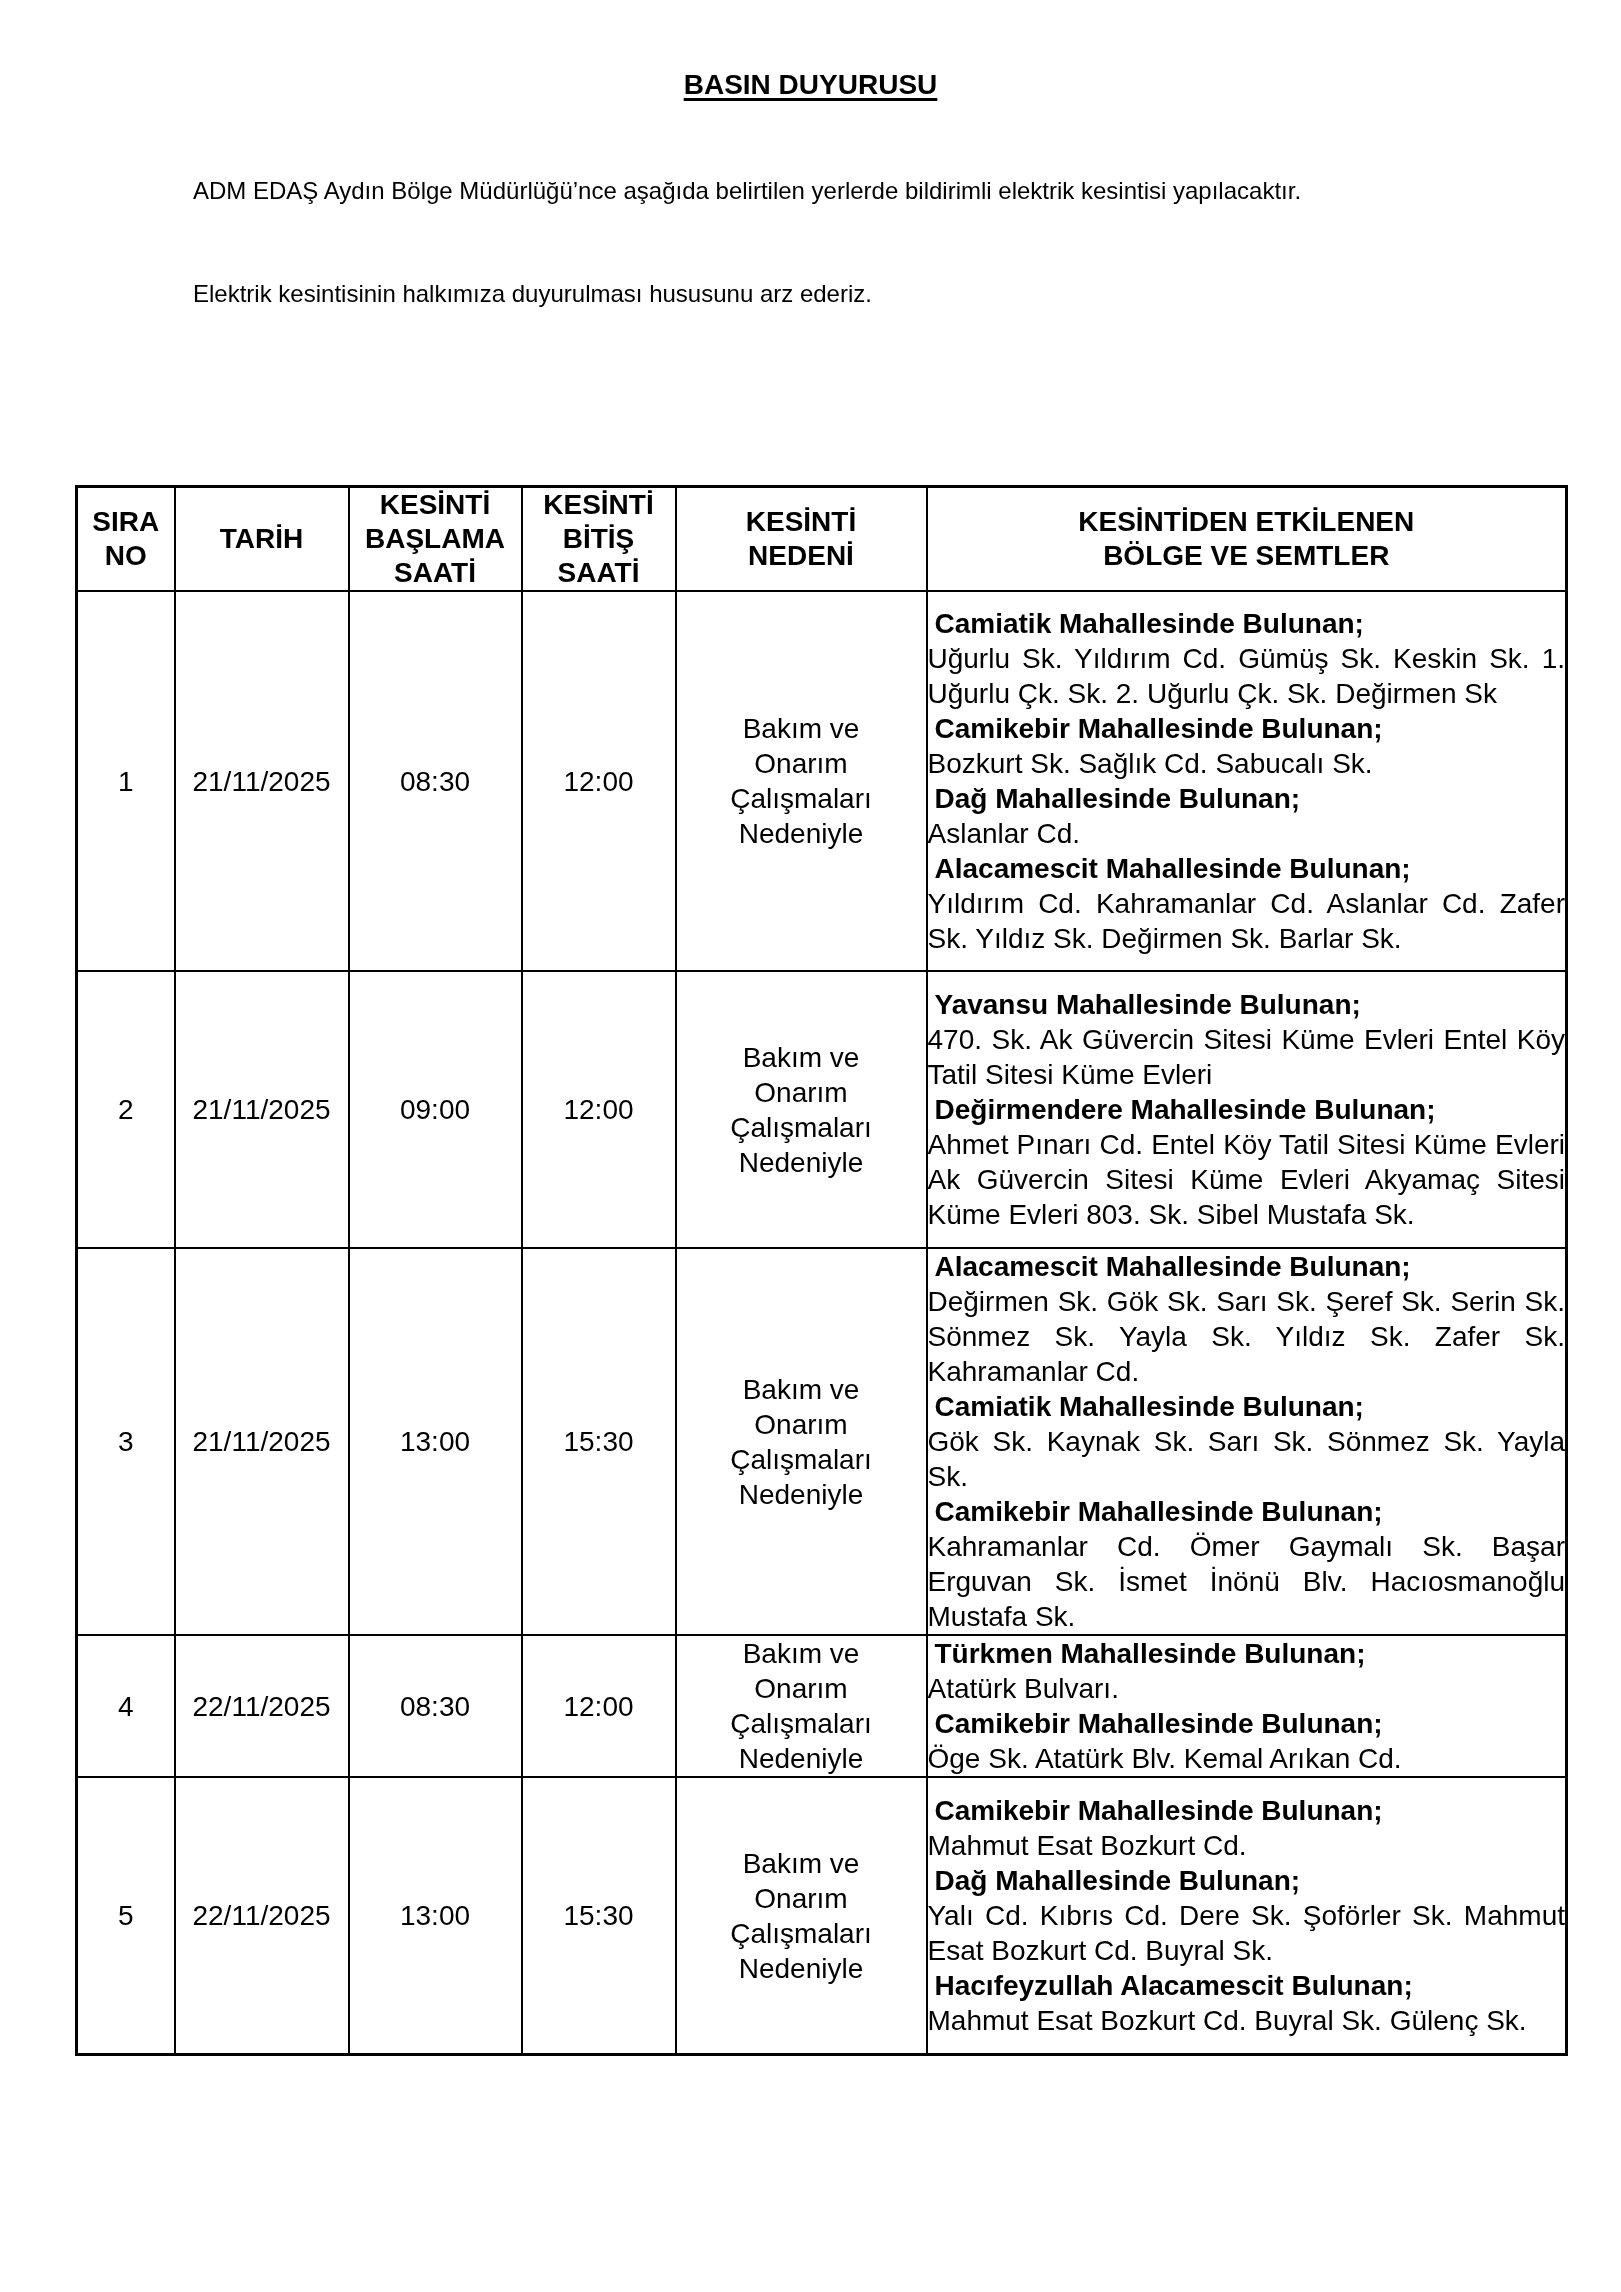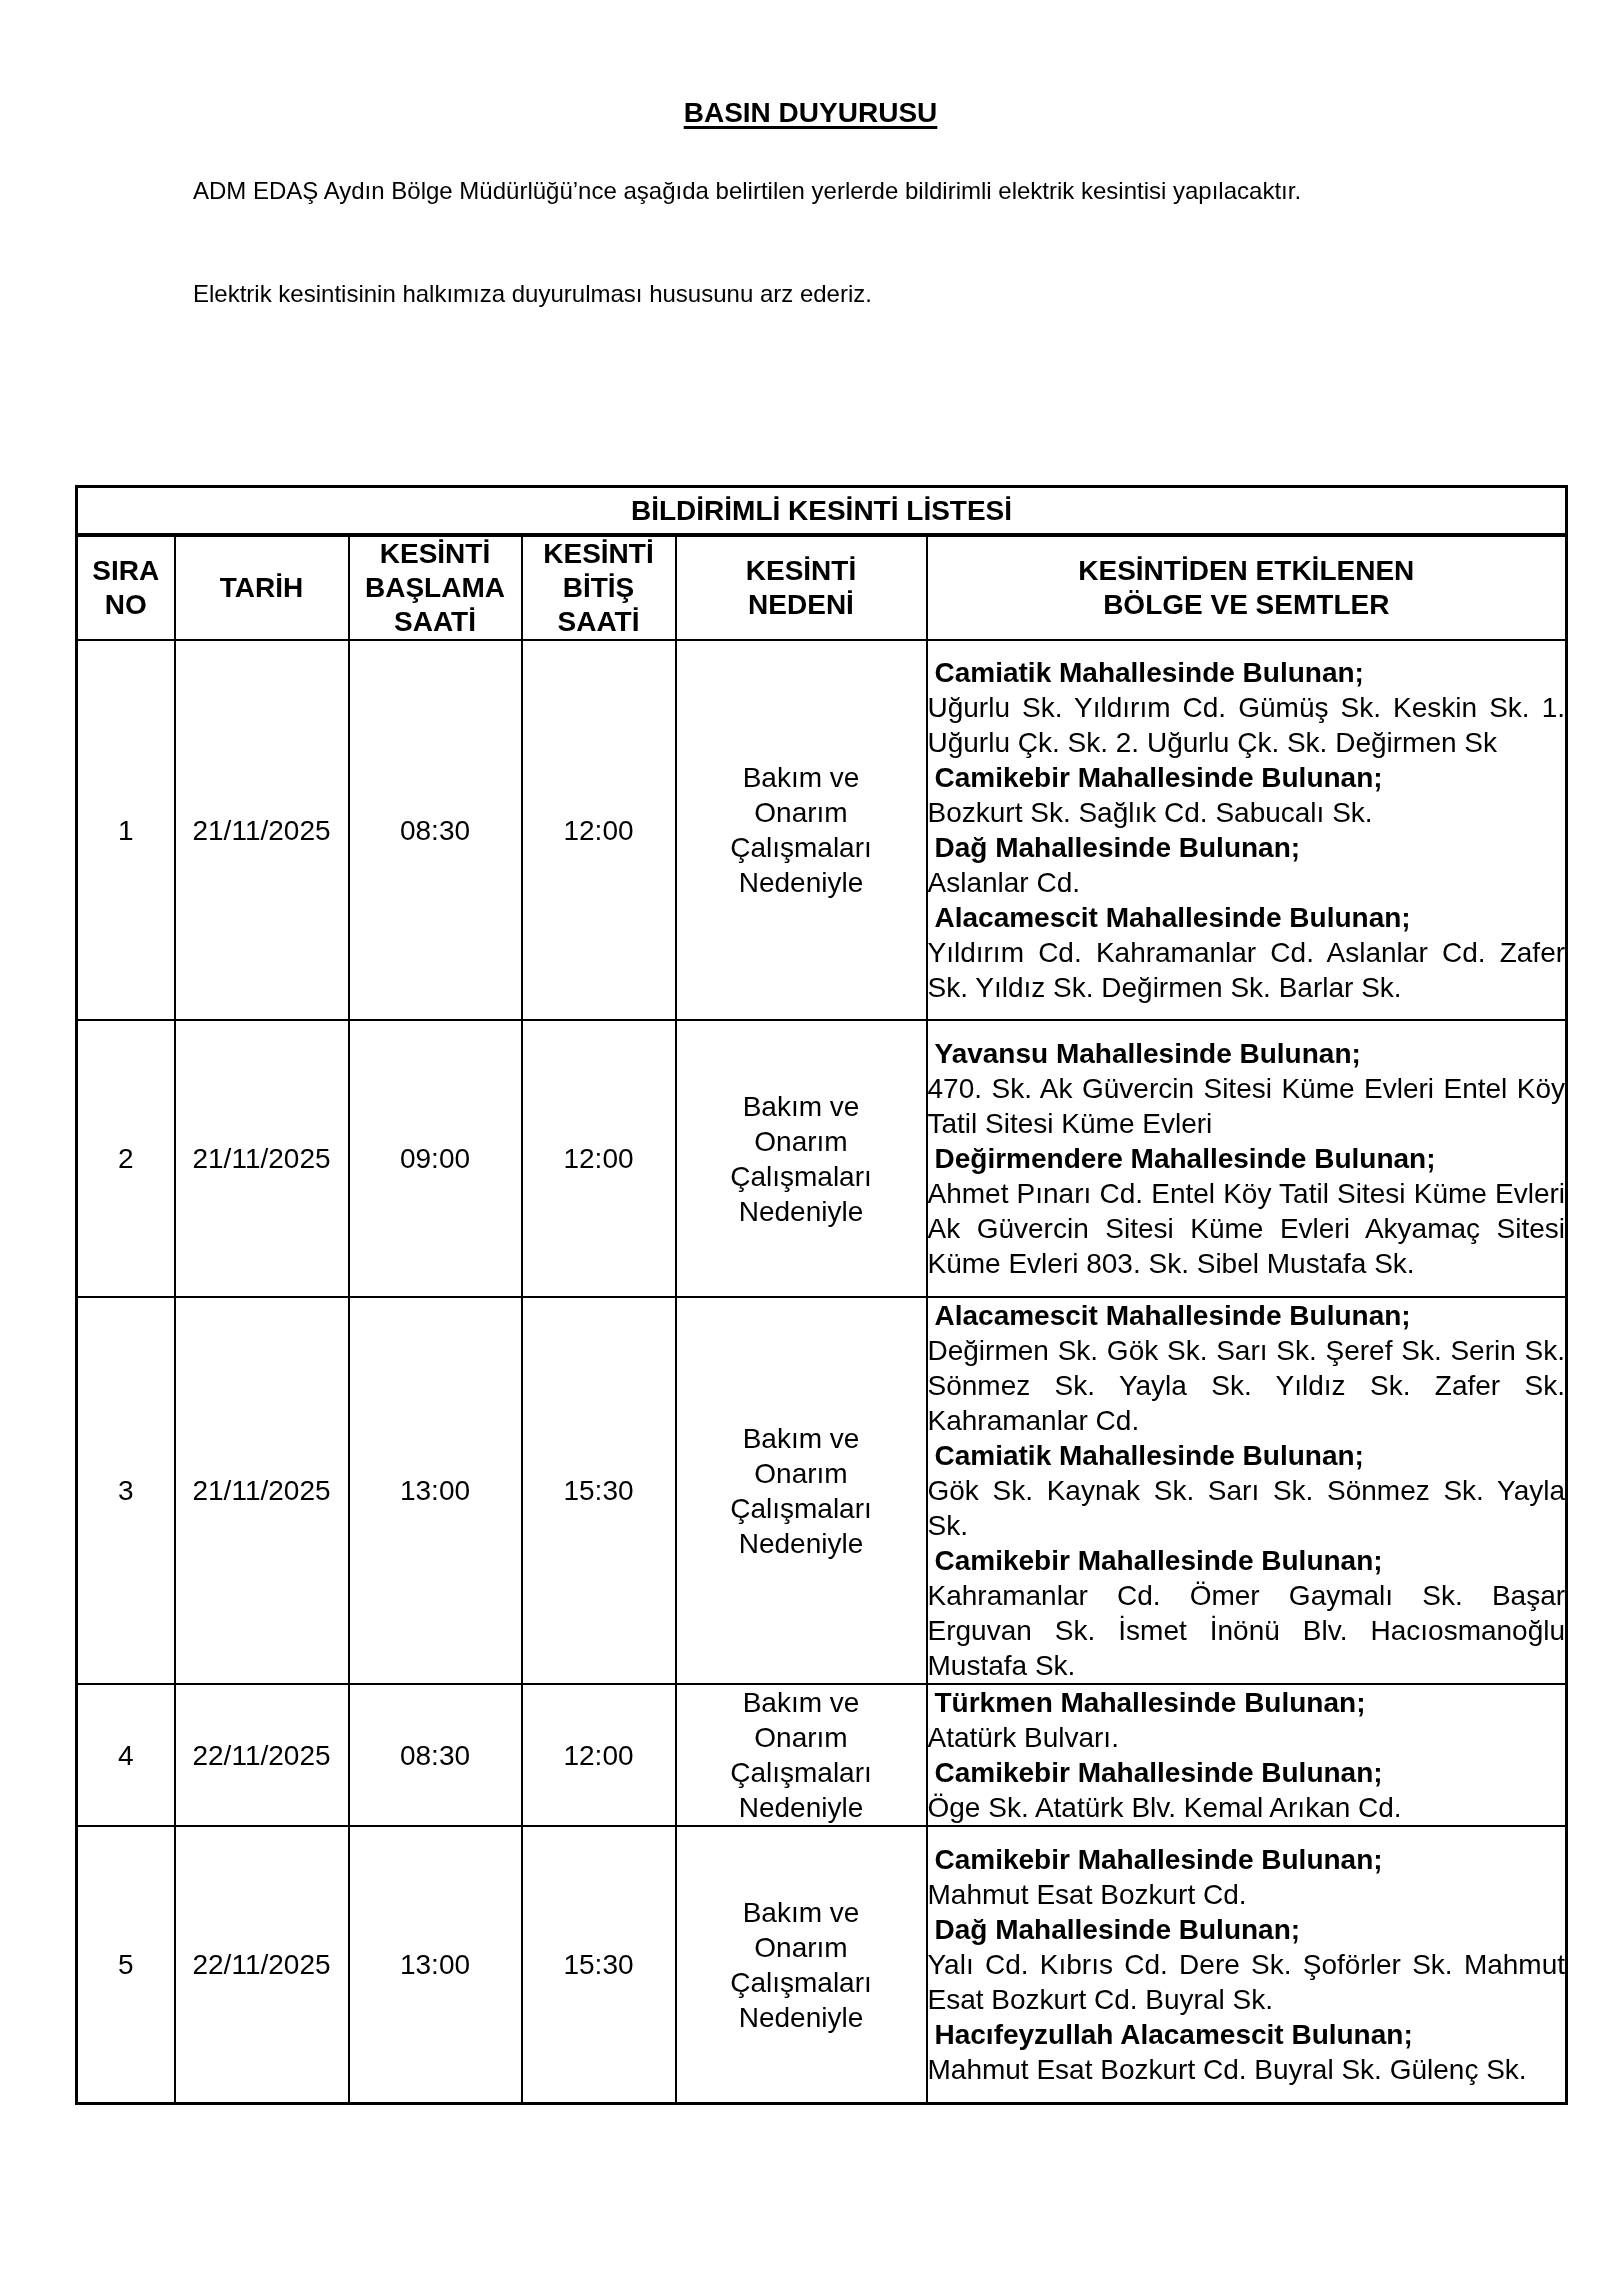--- a/index.html
+++ b/index.html
@@ -5,21 +5,20 @@
   html, body { margin: 0; padding: 0; background: #ffffff; }
   body {
     width: 1621px; height: 2293px; position: relative; overflow: hidden;
     font-family: "Liberation Sans", "DejaVu Sans", sans-serif;
     color: #000000;
   }
   .title {
     position: absolute; top: 67px; left: 0; width: 1621px;
     text-align: center; font-weight: bold; font-size: 28px;
     line-height: 35px;
-    margin-top: 28px;
   }
   .title span { text-decoration: underline; text-decoration-thickness: 2.9px; text-underline-offset: 3.9px; }
   .para {
     position: absolute; left: 193px; width: 1286px;
     font-size: 24px; line-height: 34px; text-align: justify;
   }
   .para.p1 { top: 174px; }
   .para.p2 { top: 277px; }
 
   table.list {
@@ -60,23 +59,20 @@
 <table class="list">
   <colgroup>
     <col style="width:98px">
     <col style="width:174px">
     <col style="width:173px">
     <col style="width:154px">
     <col style="width:251px">
     <col style="width:640px">
   </colgroup>
   <thead>
-    <tr class="title-row">
-      <th colspan="6">BİLDİRİMLİ KESİNTİ LİSTESİ</th>
-    </tr>
     <tr class="head-row">
       <th>
         <div>SIRA</div>
         <div>NO</div>
       </th>
       <th>
         <div>TARİH</div>
       </th>
       <th>
         <div>KESİNTİ</div>

